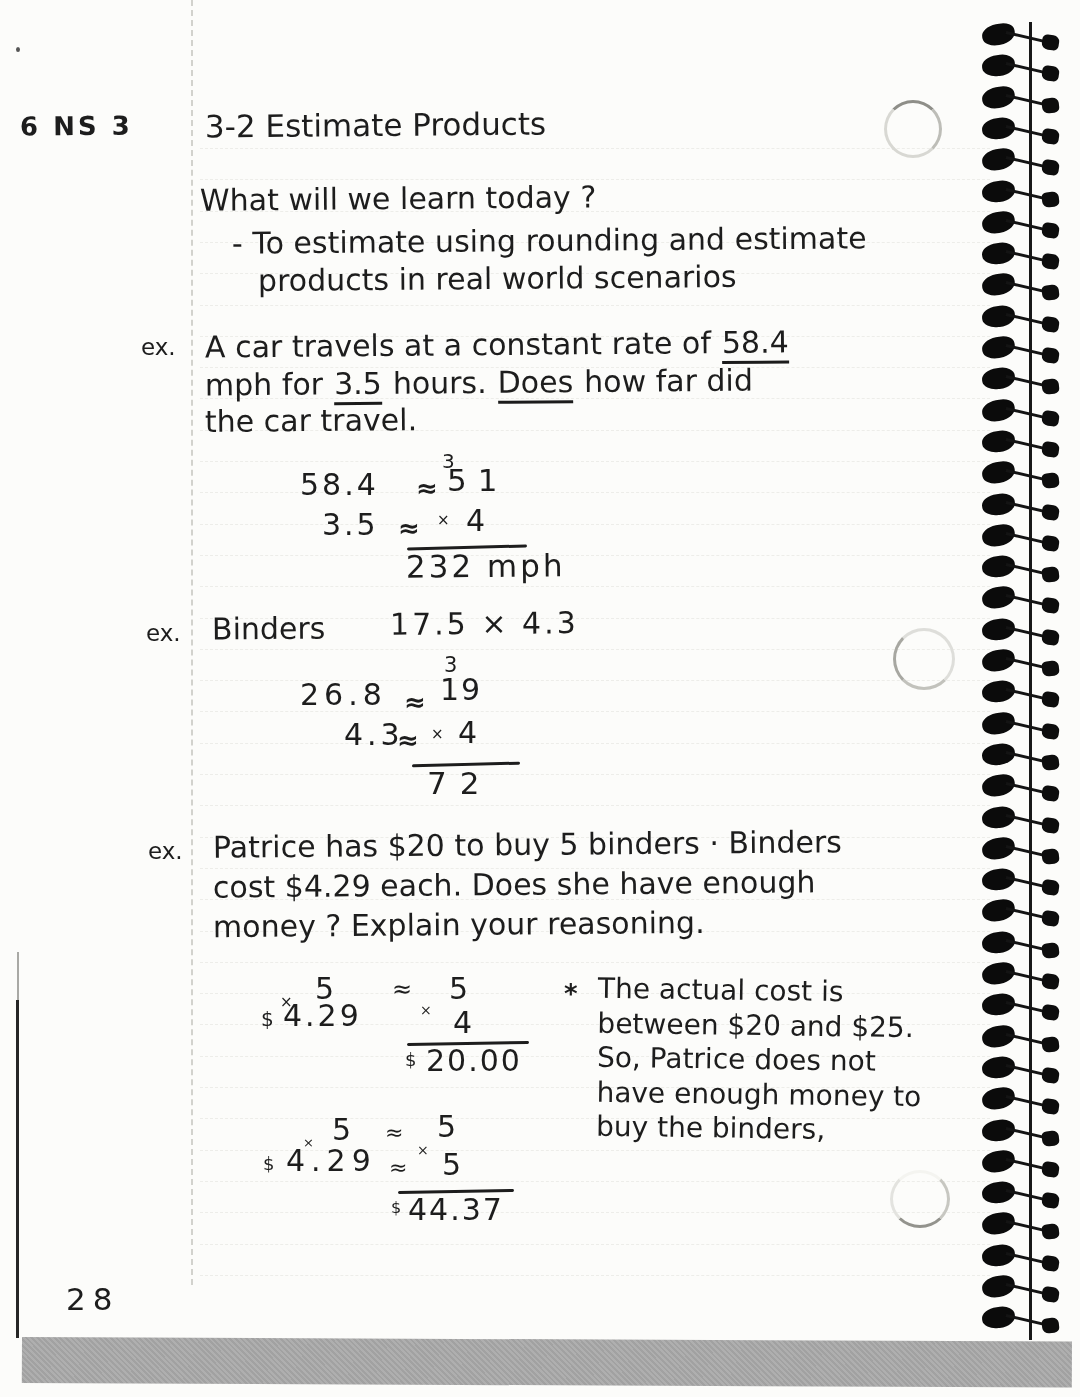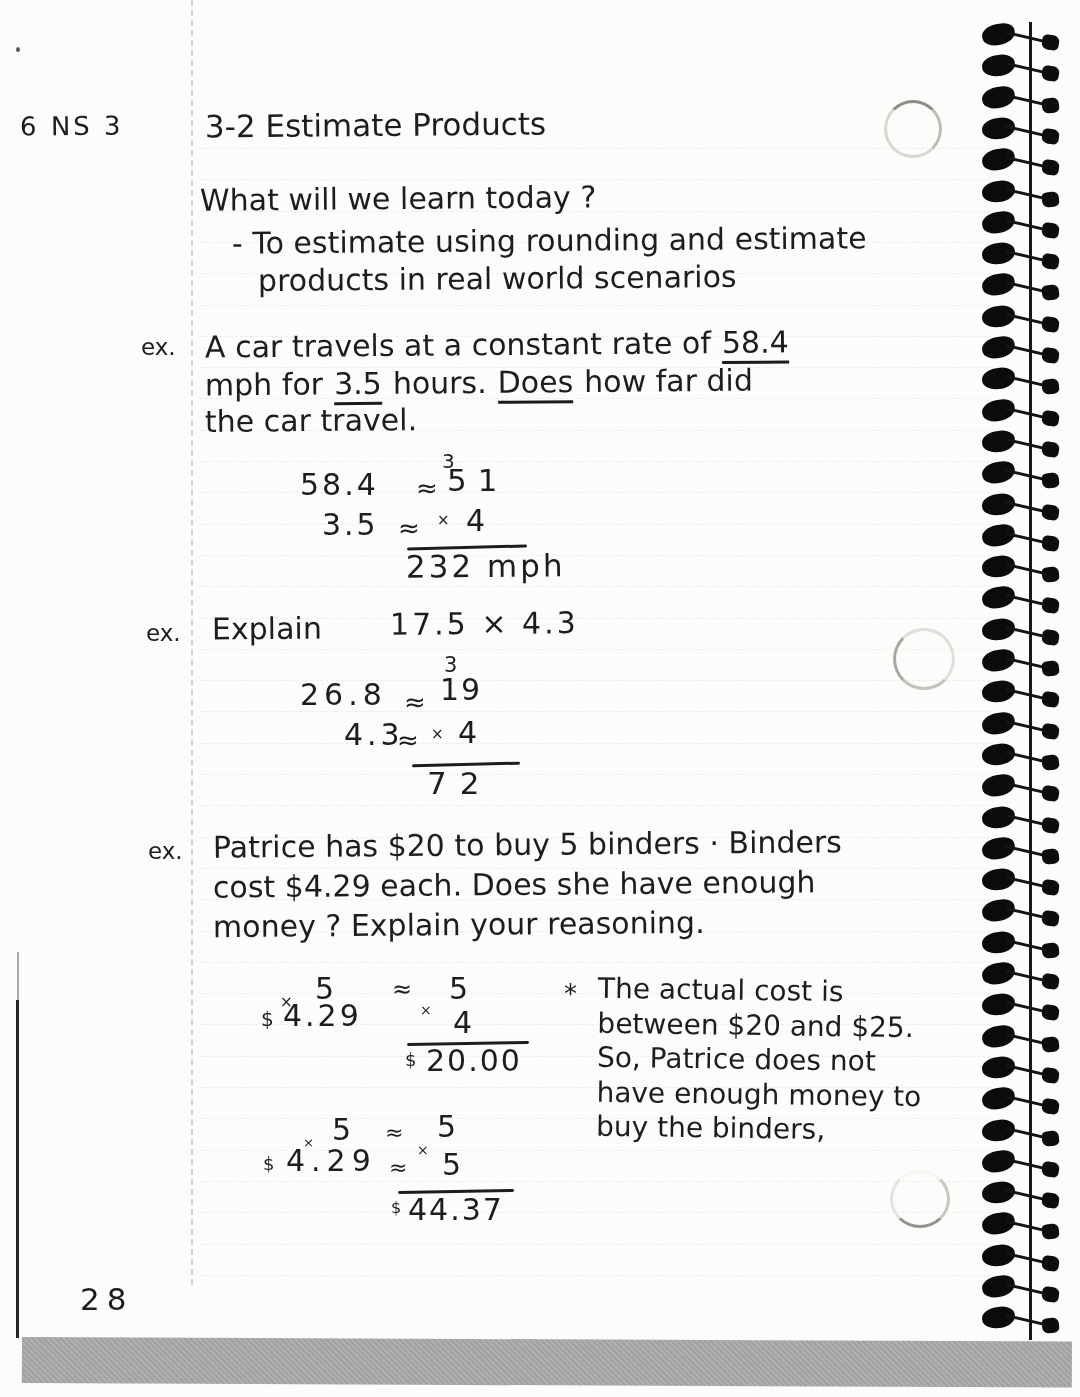--- a/index.html
+++ b/index.html
@@ -28,21 +28,21 @@
   .punch3{left:890px;top:1170px;width:54px;height:52px;border:3px solid #e3e3df;border-bottom-color:#93938d;border-top-color:#f4f4f0;border-right-color:#c7c7c1;}
   
   .band{position:absolute;left:22px;top:1337px;width:1050px;height:46px;background:#a8a8a8;
         background-image:repeating-linear-gradient(45deg, rgba(255,255,255,.08) 0 2px, rgba(0,0,0,.04) 2px 4px);
         transform:rotate(.25deg);transform-origin:left top;}
   .edge-line{position:absolute;left:16px;top:1000px;width:3px;height:338px;background:#262626;}
   .edge-fade{position:absolute;left:17px;top:952px;width:2px;height:50px;background:#a9a9a5;}
   .speck{position:absolute;left:16px;top:47px;width:4px;height:5px;background:#555;border-radius:50%;}
   
   .hw{position:absolute;white-space:nowrap;color:#1d1d1d;line-height:1.15;}
-  .fs23{font-size:23px;} .fs26{font-size:26px;} .fs28{font-size:28px;} .fs30{font-size:30px;} .fs31{font-size:31px;}
+  .fs23{font-size:23px;} .fs26{font-size:26px;font-weight:bold;} .fs28{font-size:28px;} .fs30{font-size:30px;} .fs31{font-size:31px;}
   .u{border-bottom:3px solid #1b1b1b;padding-bottom:1px;}
   .gap{margin-right:11px;}
   .hline{position:absolute;height:3px;background:#1d1d1d;border-radius:2px;}
   .r-05{transform:rotate(-.5deg);} .r-1{transform:rotate(-1deg);} .r-15{transform:rotate(-1.5deg);} .r08{transform:rotate(.8deg);}
   .note-lines div{line-height:34.5px;}
 </style>
 </head>
 <body>
 
 <div class="sheet">
@@ -328,21 +328,21 @@
   <div class="hw fs26" style="left:416px;top:474px;">≈</div>
   <div class="hw fs31" style="left:447px;top:463px;letter-spacing:11px;">51</div>
   <div class="hw fs30" style="left:322px;top:508px;letter-spacing:3px;">3.5</div>
   <div class="hw fs26" style="left:398px;top:514px;">≈</div>
   <div class="hw" style="left:437px;top:512px;font-size:15px;">×</div>
   <div class="hw fs30" style="left:466px;top:504px;">4</div>
   <div class="hline r-15" style="left:407px;top:546px;width:120px;"></div>
   <div class="hw fs31 r-05" style="left:406px;top:549px;letter-spacing:3px;">232 mph</div>
 
   <div class="hw fs23" style="left:146px;top:620px;">ex.</div>
-  <div class="hw fs30 r-05" style="left:212px;top:612px;">Explain</div>
+  <div class="hw fs30 r-05" style="left:212px;top:612px;">Binders</div>
   <div class="hw fs30 r-05" style="left:390px;top:607px;letter-spacing:3px;">17.5 × 4.3</div>
   <div class="hw" style="left:444px;top:653px;font-size:21px;">3</div>
   <div class="hw fs30" style="left:300px;top:678px;letter-spacing:5px;">26.8</div>
   <div class="hw fs26" style="left:404px;top:688px;">≈</div>
   <div class="hw fs30" style="left:440px;top:673px;letter-spacing:2px;">19</div>
   <div class="hw fs30" style="left:344px;top:718px;letter-spacing:4px;">4.3</div>
   <div class="hw fs26" style="left:397px;top:726px;">≈</div>
   <div class="hw" style="left:431px;top:726px;font-size:15px;">×</div>
   <div class="hw fs30" style="left:458px;top:716px;">4</div>
   <div class="hline r-15" style="left:412px;top:763px;width:108px;"></div>
@@ -380,19 +380,19 @@
   <div class="hw" style="left:263px;top:1154px;font-size:18px;">$</div>
   <div class="hw" style="left:303px;top:1136px;font-size:13px;">×</div>
   <div class="hw fs30" style="left:286px;top:1144px;letter-spacing:6px;">4.29</div>
   <div class="hw" style="left:389px;top:1155px;font-size:22px;">≈</div>
   <div class="hw" style="left:417px;top:1142px;font-size:14px;">×</div>
   <div class="hw fs30" style="left:442px;top:1148px;">5</div>
   <div class="hline r-1" style="left:398px;top:1190px;width:116px;"></div>
   <div class="hw" style="left:391px;top:1199px;font-size:16px;">$</div>
   <div class="hw fs30" style="left:408px;top:1193px;letter-spacing:2px;">44.37</div>
 
-  <div class="hw fs31" style="left:80px;top:1282px;letter-spacing:7px;">28</div>
+  <div class="hw fs31" style="left:66px;top:1282px;letter-spacing:7px;">28</div>
 
   <div class="edge-fade"></div>
   <div class="edge-line"></div>
   <div class="band"></div>
 
 </div>
 
 </body></html>

